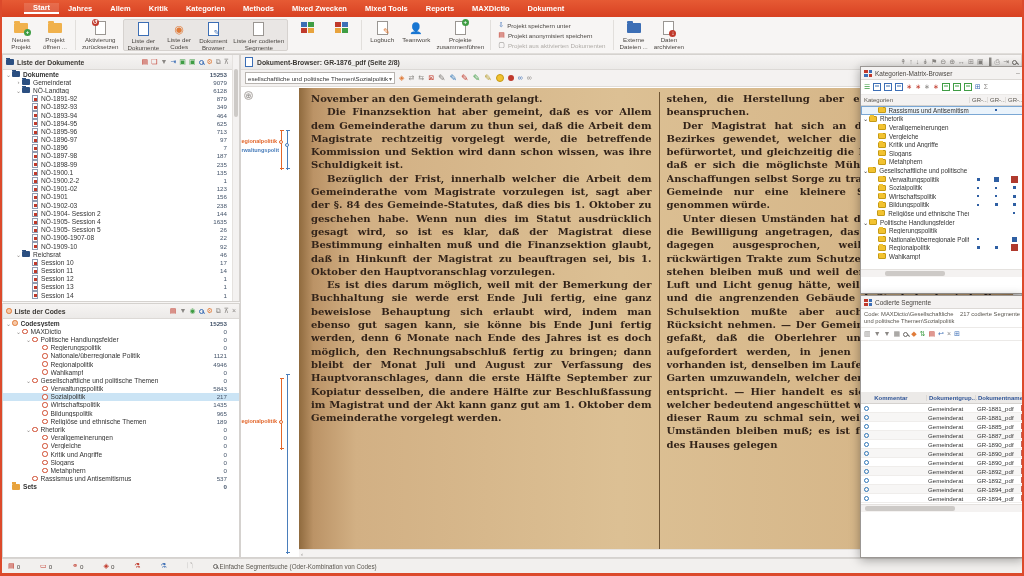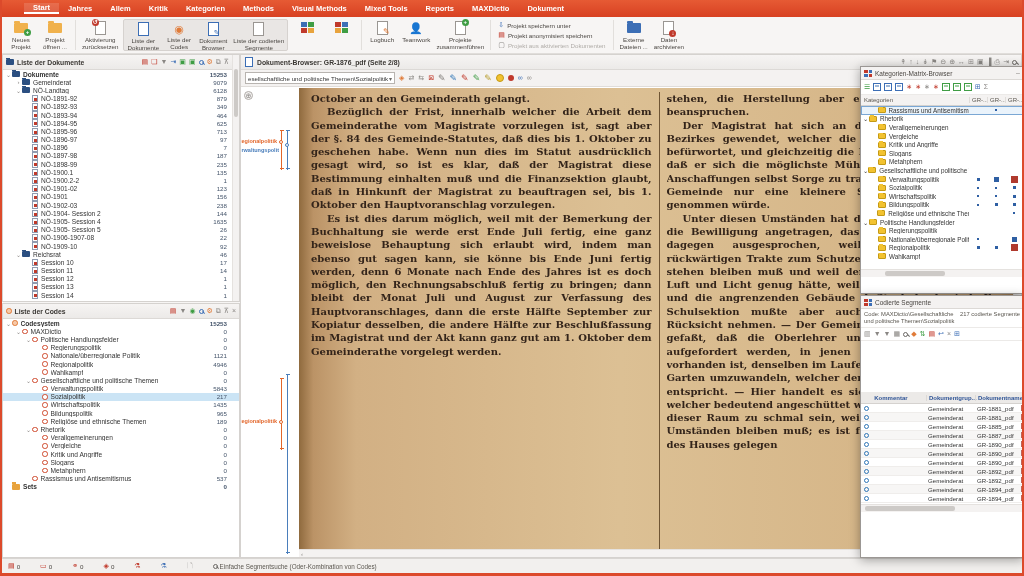--- a/index.html
+++ b/index.html
@@ -150,21 +150,21 @@
 <div class="abs frame-r"></div>
 <div class="abs frame-b"></div>
 
 <div class="abs menubar" id="menubar">
     <div class="mtab active">Start</div>
     <div class="mtab">Jahres</div>
     <div class="mtab">Allem</div>
     <div class="mtab">Kritik</div>
     <div class="mtab">Kategorien</div>
     <div class="mtab">Methods</div>
-    <div class="mtab">Visual Methods</div>
+    <div class="mtab">Mixed Zwecken</div>
     <div class="mtab">Mixed Tools</div>
     <div class="mtab">Reports</div>
     <div class="mtab">MAXDictio</div>
     <div class="mtab">Dokument</div>
   </div>
 
 <div class="abs ribbon">
   <div class="rbtn">
     <span class="ric">
         <span class="fold open" style="position:relative;">
@@ -696,21 +696,22 @@
 
       <span class="stripe-label sl-o" style="right:22px; top:330px;">.Regionalpolitik</span>
       <span class="stripe o" style="left:40px; top:290px; height:72px;">
           <span class="sdot o" style="top:42px;"></span>
         </span>
       <span class="stripe b" style="left:46px; top:286px; height:180px;"></span>
     </div>
     <div class="paper">
       <div class="pcols">
         <div class="pcol" id="col-left">
-            <p class="para">October an den Gemeinderath gelangt.</p>
+            <p class="para">November an den Gemeinderath gelangt.</p>
+            <p class="para ind">Die Finanzsektion hat aber gemeint, daß es vor Allem dem Gemeinderathe darum zu thun sei, daß die Arbeit dem Magistrate rechtzeitig vorgelegt werde, die betreffende Kommission und Sektion wird dann schon wissen, was ihre Schuldigkeit ist.</p>
             <p class="para ind">Bezüglich der Frist, innerhalb welcher die Arbeit dem Gemeinderathe vom Magistrate vorzulegen ist, sagt aber der §. 84 des Gemeinde-Statutes, daß dies bis 1. Oktober zu geschehen habe. Wenn nun dies im Statut ausdrücklich gesagt wird, so ist es klar, daß der Magistrat diese Bestimmung einhalten muß und die Finanzsektion glaubt, daß in Hinkunft der Magistrat zu beauftragen sei, bis 1. Oktober den Hauptvoranschlag vorzulegen.</p>
             <p class="para ind">Es ist dies darum möglich, weil mit der Bemerkung der Buchhaltung sie werde erst Ende Juli fertig, eine ganz beweislose Behauptung sich erlaubt wird, indem man ebenso gut sagen kann, sie könne bis Ende Juni fertig werden, denn 6 Monate nach Ende des Jahres ist es doch möglich, den Rechnungsabschluß fertig zu bringen; dann bleibt der Monat Juli und August zur Verfassung des Hauptvoranschlages, dann die erste Hälfte September zur Kopiatur desselben, die andere Hälfte zur Beschlußfassung im Magistrat und der Akt kann ganz gut am 1. Oktober dem Gemeinderathe vorgelegt werden.</p>
           </div>
         <div class="pdiv"></div>
         <div class="pcol" id="col-right">
             <p class="para">stehen, die Herstellung aber eine Summe von 500 fl. beanspruchen.</p>
             <p class="para ind">Der Magistrat hat sich an den Ortsschulrath des V. Bezirkes gewendet, welcher die Sache auf das Wärmste befürwortet, und gleichzeitig die Erklärung abgegeben hat, daß er sich die möglichste Mühe geben wird, für einige Anschaffungen selbst Sorge zu tragen, so daß von Seite der Gemeinde nur eine kleinere Subvention in Anspruch genommen würde.</p>
             <p class="para ind">Unter diesen Umständen hat der Magistratsreferent auf die Bewilligung angetragen, das Gremium hat sich aber dagegen ausgesprochen, weil das Trottoir beim rückwärtigen Trakte zum Schutze des Gebäudes unbedingt stehen bleiben muß und weil der Schulgarten auch nicht Luft und Licht genug hätte, weil der Raum zu schmal ist und die angrenzenden Gebäude 4 Stock hoch sind. Ihre Schulsektion mußte aber auch auf andere Momente Rücksicht nehmen. — Der Gemeinderath hat den Beschluß gefaßt, daß die Oberlehrer und Bürgerschuldirektoren aufgefordert werden, in jenen Schulen, wo ein Garten vorhanden ist, denselben im Laufe der Zeit in einen solchen Garten umzuwandeln, welcher den pädagogischen Zwecken entspricht. — Hier handelt es sich aber um einen Raum, welcher bedeutend angeschüttet wurde. Ferner würde selbst dieser Raum zu schmal sein, weil das Trottoir unter allen Umständen bleiben muß; es ist ferner von der Umgebung des Hauses gelegen</p>
           </div>
       </div>

